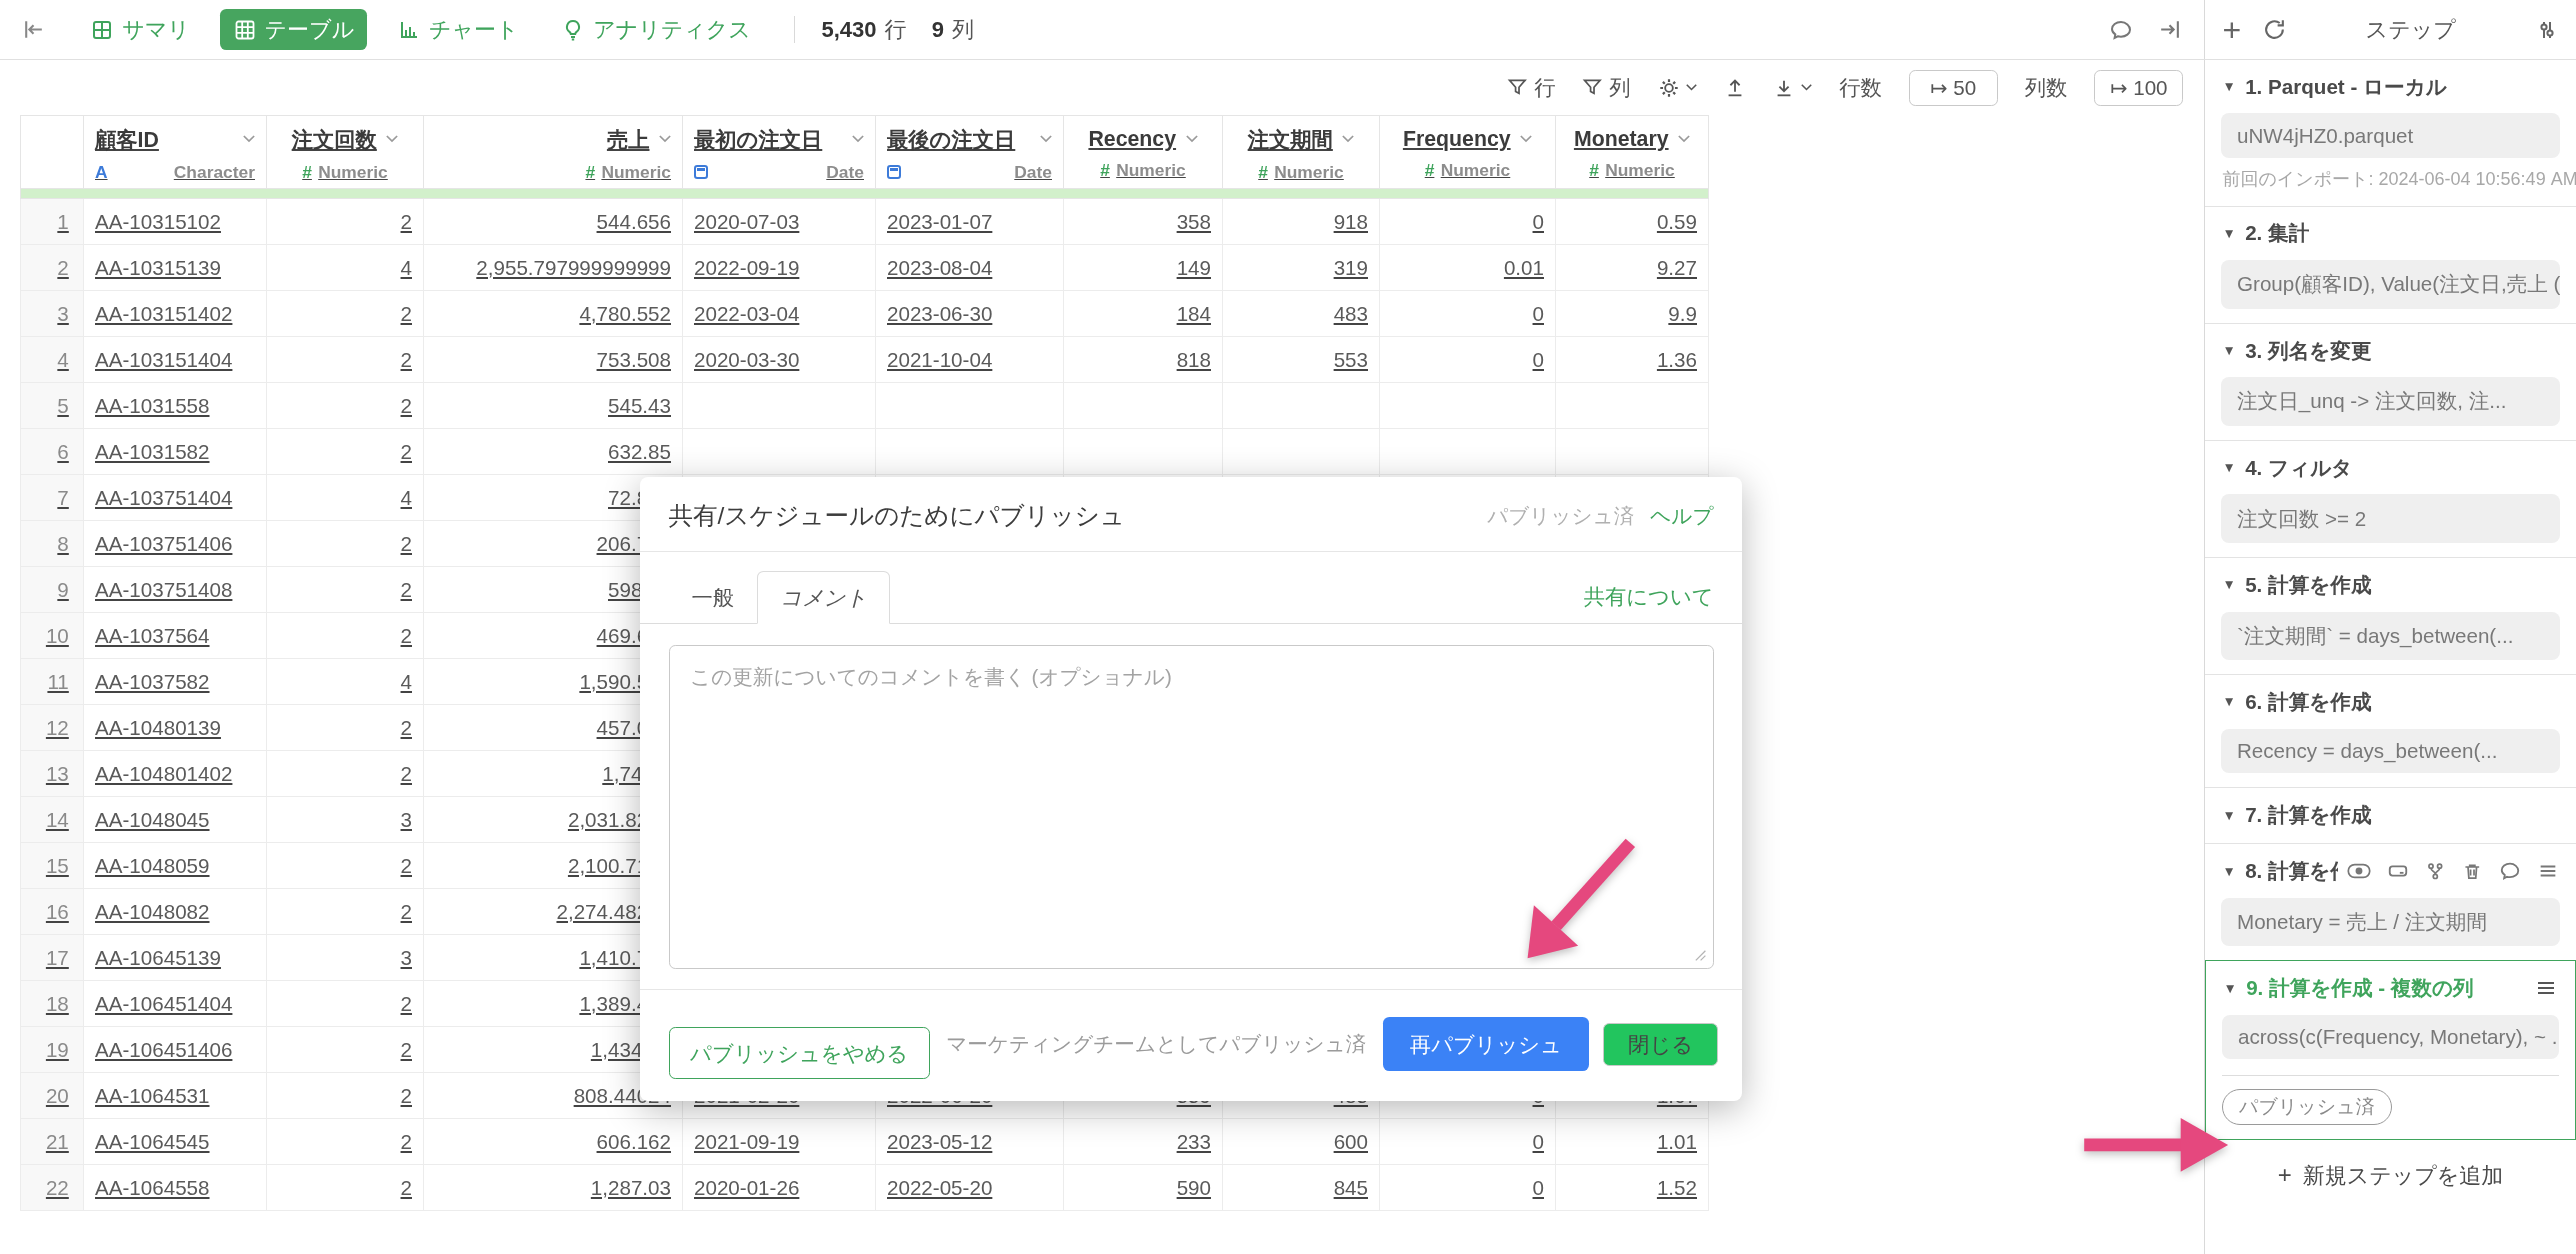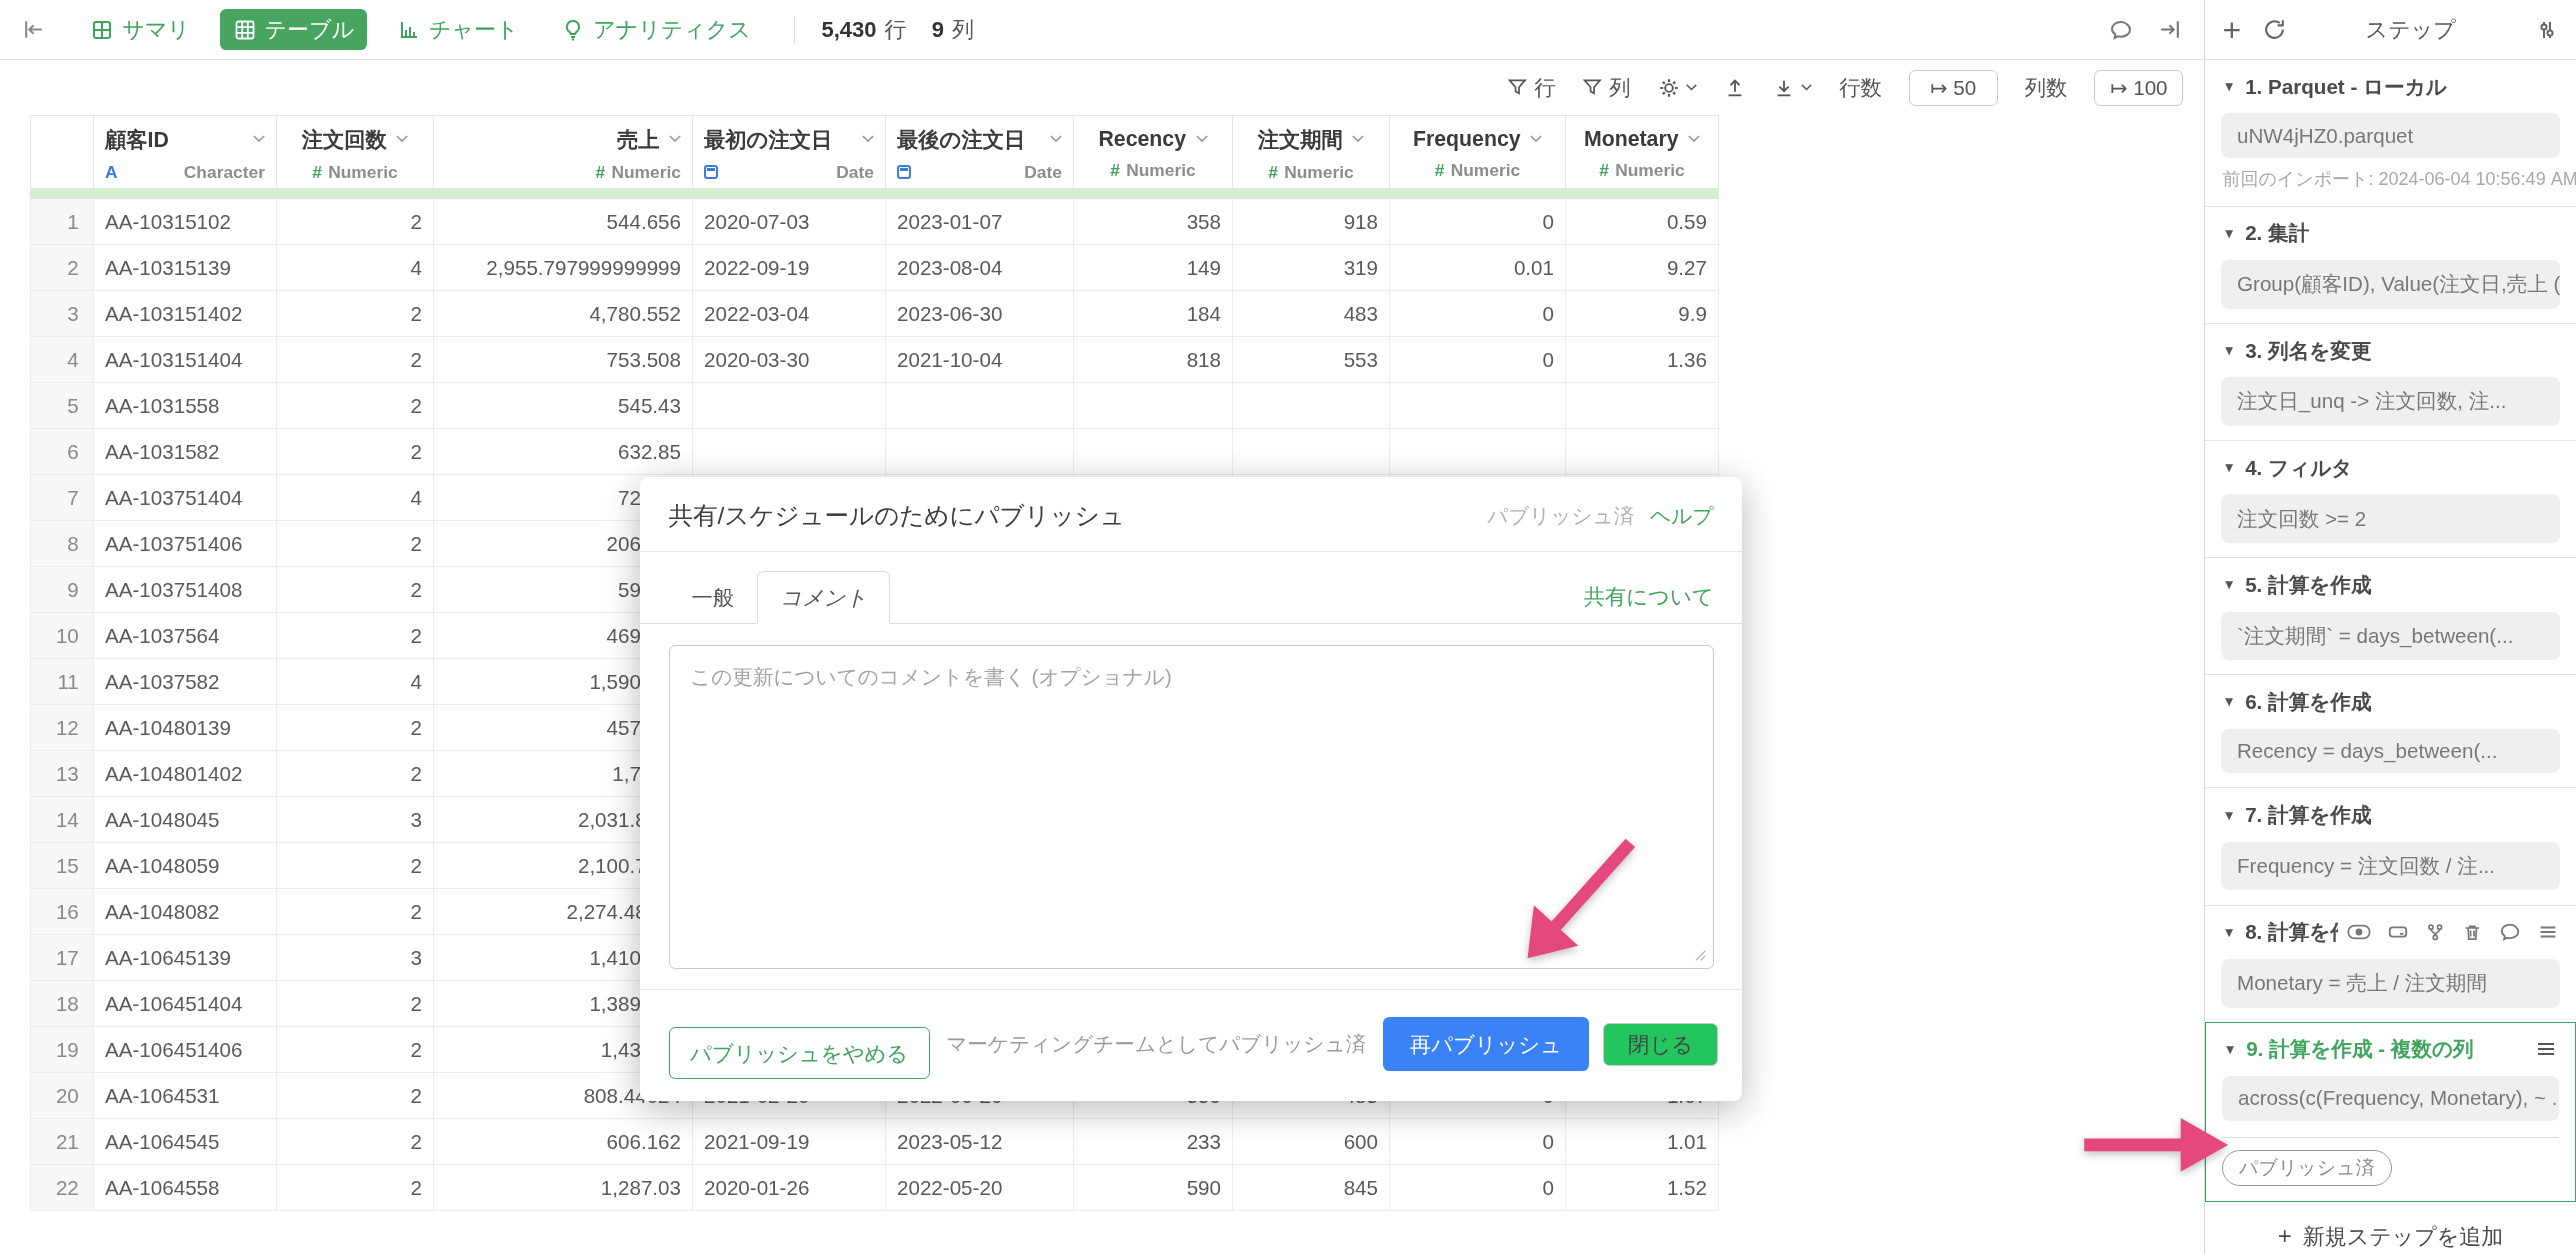--- a/index.html
+++ b/index.html
@@ -33,21 +33,21 @@
   
   .table-toolbar { height:55px; display:flex; align-items:center; justify-content:flex-end;
     gap:27px; padding-right:20.6px; color:#555; }
   .tt-item { display:flex; align-items:center; gap:6.3px; font-size:21.3px; color:#555; }
   .tt-item .icon { color:#555; }
   .tt-input { width:89px; height:36px; border:0.8px solid #c9c9c9; border-radius:6.3px;
     font-size:20.6px; color:#555; text-align:center; background:#fff; font-family:inherit; }
   .tt-label { font-size:21.3px; color:#555; }
 
   
-  .grid-wrap { padding-left:30px; }
+  .grid-wrap { padding-left:20px;text-decoration:underline; }
   table.grid { border-collapse:collapse; table-layout:fixed; width:1688px; background:#fff; }
   .grid col.c0{width:63px}.grid col.c1{width:183px}.grid col.c2{width:157px}.grid col.c3{width:259px}
   .grid col.c4{width:193px}.grid col.c5{width:188px}.grid col.c6{width:159px}.grid col.c7{width:157px}
   .grid col.c8{width:176px}.grid col.c9{width:153px}
   .grid th { border:0.8px solid #e5e5e5; vertical-align:middle; padding:8px 11px 4.7px; height:73px; background:#fff; }
   .grid th.corner { background:#fff; }
   .th-inner { display:flex; align-items:center; }
   .h-left  { justify-content:space-between; }
   .h-center{ justify-content:center; gap:9.5px; }
   .h-right { justify-content:flex-end; gap:9.5px; }
@@ -802,21 +802,20 @@
     <div class="step-card">Recency = days_between(...</div>
 
   </div>
 
   <div class="step">
     <div class="step-head">
       <span class="caret">▼</span>
       <span class="step-title">7. 計算を作成</span>
 
     </div>
-    <div class="step-card">Frequency = 注文回数 / 注...</div>
 
   </div>
 
   <div class="step">
     <div class="step-head">
       <span class="caret">▼</span>
       <span class="step-title">8. 計算を作成</span>
       <span class="step-icons show">
         <span class="icon">
           <svg width="24" height="16" viewBox="0 0 28 18" fill="none" stroke="currentColor" stroke-width="2">

